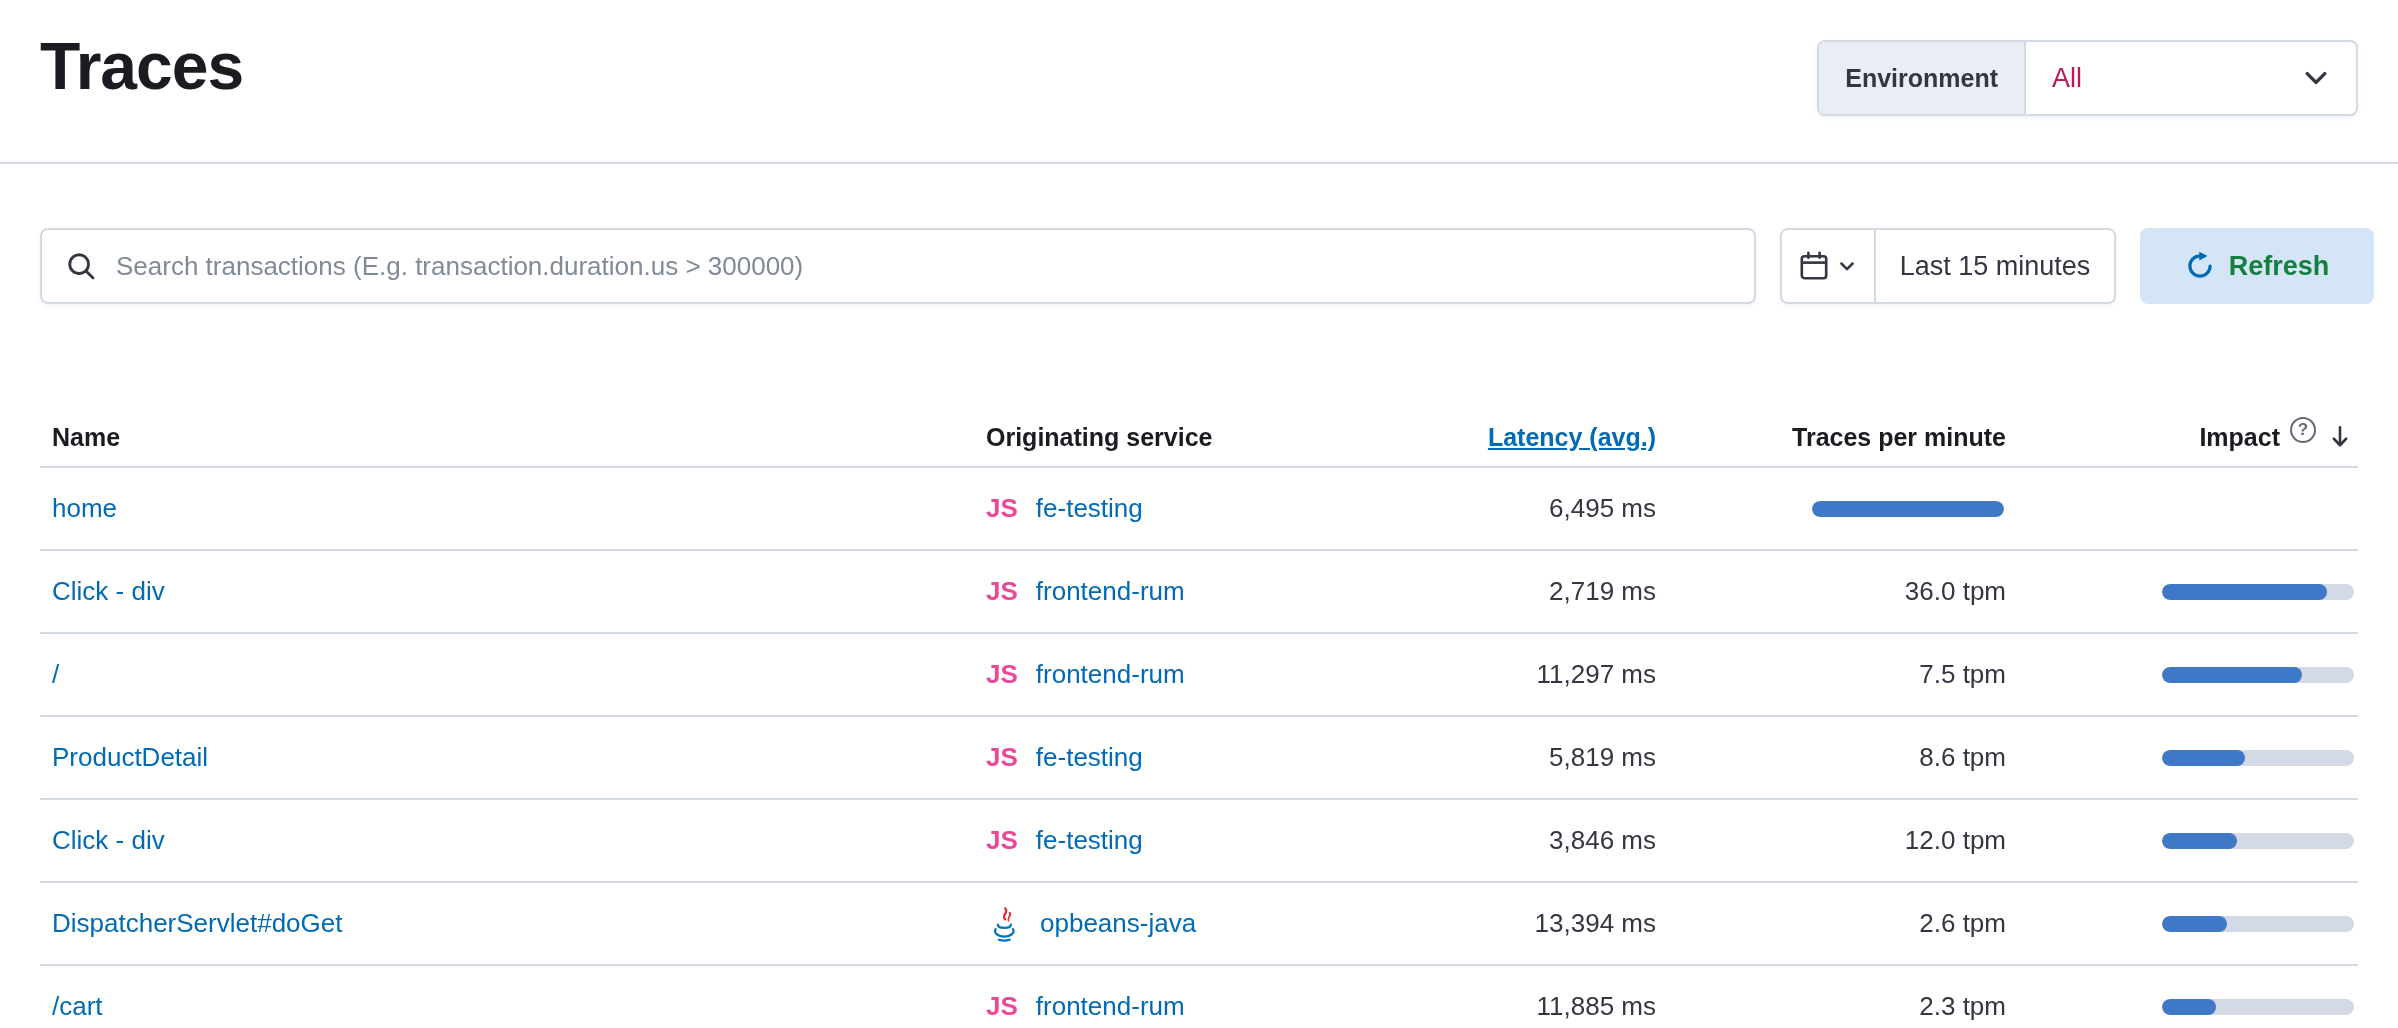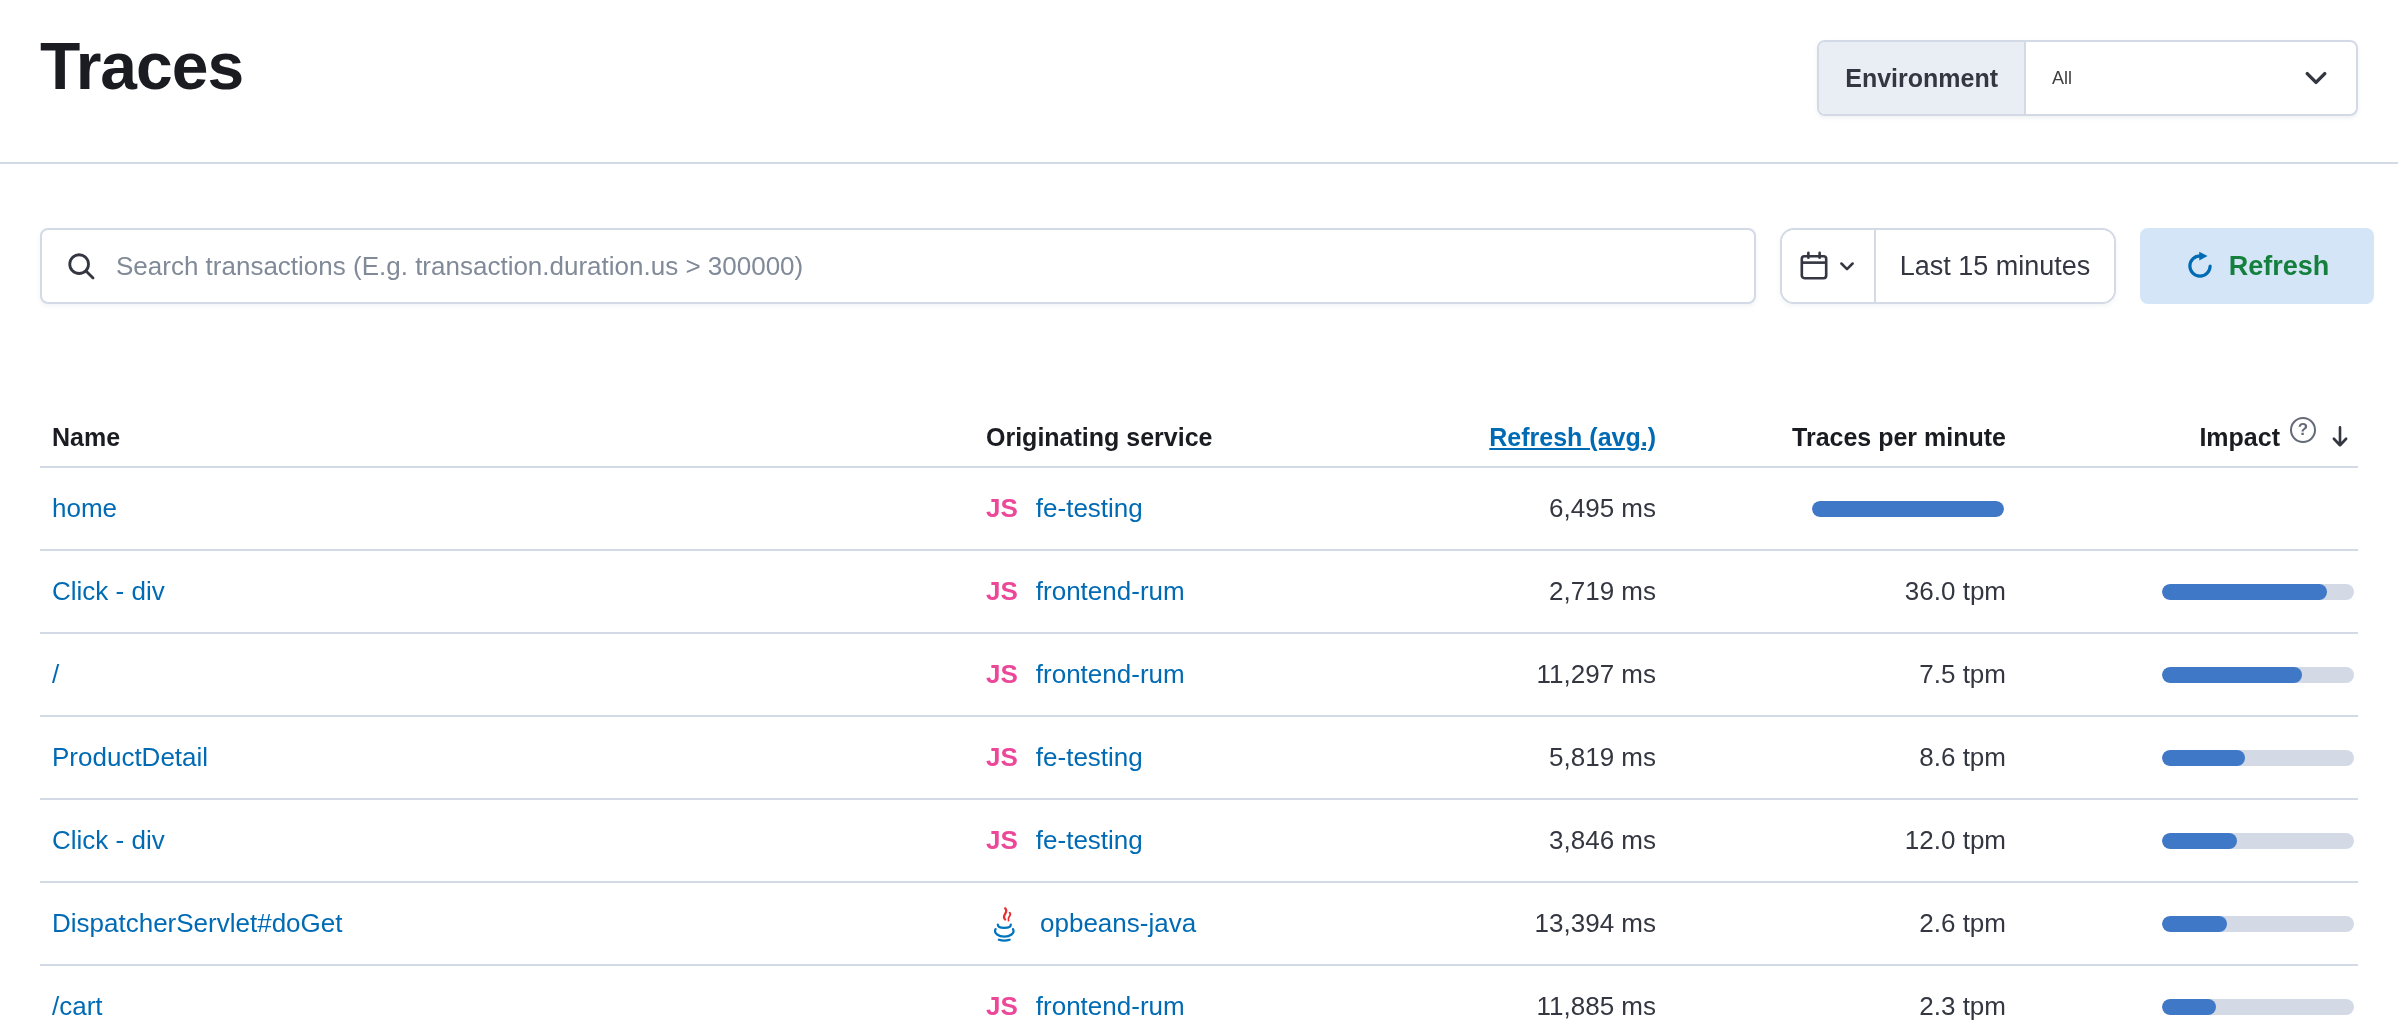--- a/index.html
+++ b/index.html
@@ -9,32 +9,32 @@
     font-family:"Liberation Sans","DejaVu Sans",sans-serif; color:#343741;
   }
   .page-header { display:flex; justify-content:space-between; align-items:flex-start; padding:26px 40px 0 40px; }
   h1.title { margin:0; font-size:66px; line-height:80px; font-weight:700; color:#1a1c21; letter-spacing:-1px; }
 
   .env { display:flex; align-items:stretch; height:76px; margin-top:14px;
          border:2px solid #d3dae6; border-radius:8px; overflow:hidden; background:#fff;
          box-shadow:0 2px 4px rgba(120,135,160,.12); cursor:pointer;margin-left:48px; }
   .env-label { display:flex; align-items:center; padding:0 26px; background:#e9edf4;
                font-size:25px; font-weight:600; color:#343741; border-right:2px solid #d3dae6; }
-  .env-select { display:flex; align-items:center; justify-content:space-between; width:330px; padding:0 26px; font-size:18px; color:#404040; }
+  .env-select { display:flex; align-items:center; justify-content:space-between; width:330px; padding:0 26px; font-size:27px; color:#be185d; }
 
   .rule { border:none; border-top:2px solid #d3dae6; margin:46px 0 0 0; }
 
   .toolbar { display:flex; align-items:center; gap:24px; margin-top:64px; padding:0 26px 0 40px; }
   .search { display:flex; align-items:center; gap:18px; flex:0 0 1716px; height:76px; padding:6px 24px;
             border:2px solid #d3dae6; border-radius:8px; background:#fff; box-shadow:0 2px 4px rgba(120,135,160,.10); }
   .search input { flex:1; border:none; outline:none; font-family:inherit; font-size:26px; color:#343741; background:transparent; }
   .search input::placeholder { color:#818a98; }
 
   .datepicker { display:flex; align-items:stretch; flex:0 0 336px; height:76px;
-                border:2px solid #d3dae6; border-radius:14px; overflow:hidden; background:#fff;
+                border:2px solid #d3dae6; border-radius:8px; overflow:hidden; background:#fff;
                 box-shadow:0 2px 4px rgba(120,135,160,.10); }
   .cal-btn { display:flex; align-items:center; justify-content:center; gap:8px; width:94px;
              background:#fff; border:none; border-right:2px solid #d3dae6; cursor:pointer; color:#343741; padding:0; }
   .range-btn { flex:1; background:#fff; border:none; font-family:inherit; font-size:27px; color:#343741; cursor:pointer; text-align:center; padding:0 10px; }
 
   .refresh-btn { display:flex; align-items:center; justify-content:center; gap:14px; flex:0 0 234px; height:76px;
                  border:none; border-radius:8px; background:#d3e5f6; color:#15803d;
                  font-family:inherit; font-size:27px; font-weight:600; cursor:pointer; }
 
   .table { margin:104px 40px 0 40px; }
@@ -119,21 +119,21 @@
         </svg>
     </span>
     <span>Refresh</span>
   </button>
 </div>
 
 <div class="table">
   <div class="thead">
     <div class="c name">Name</div>
     <div class="c svc">Originating service</div>
-    <div class="c lat"><a class="sortlink">Refresh (avg.)</a></div>
+    <div class="c lat"><a class="sortlink">Latency (avg.)</a></div>
     <div class="c tpm">Traces per minute</div>
     <div class="c imp">
       <span>Impact</span>
       <span class="help">?</span>
       <span class="icon">
         <svg viewBox="0 0 16 16" width="28" height="28">
             <path d="M8 2.5v10M4.5 9L8 12.7 11.5 9" fill="none" stroke="#343741" stroke-width="1.5" stroke-linecap="round" stroke-linejoin="round"></path>
           </svg>
       </span>
     </div>

